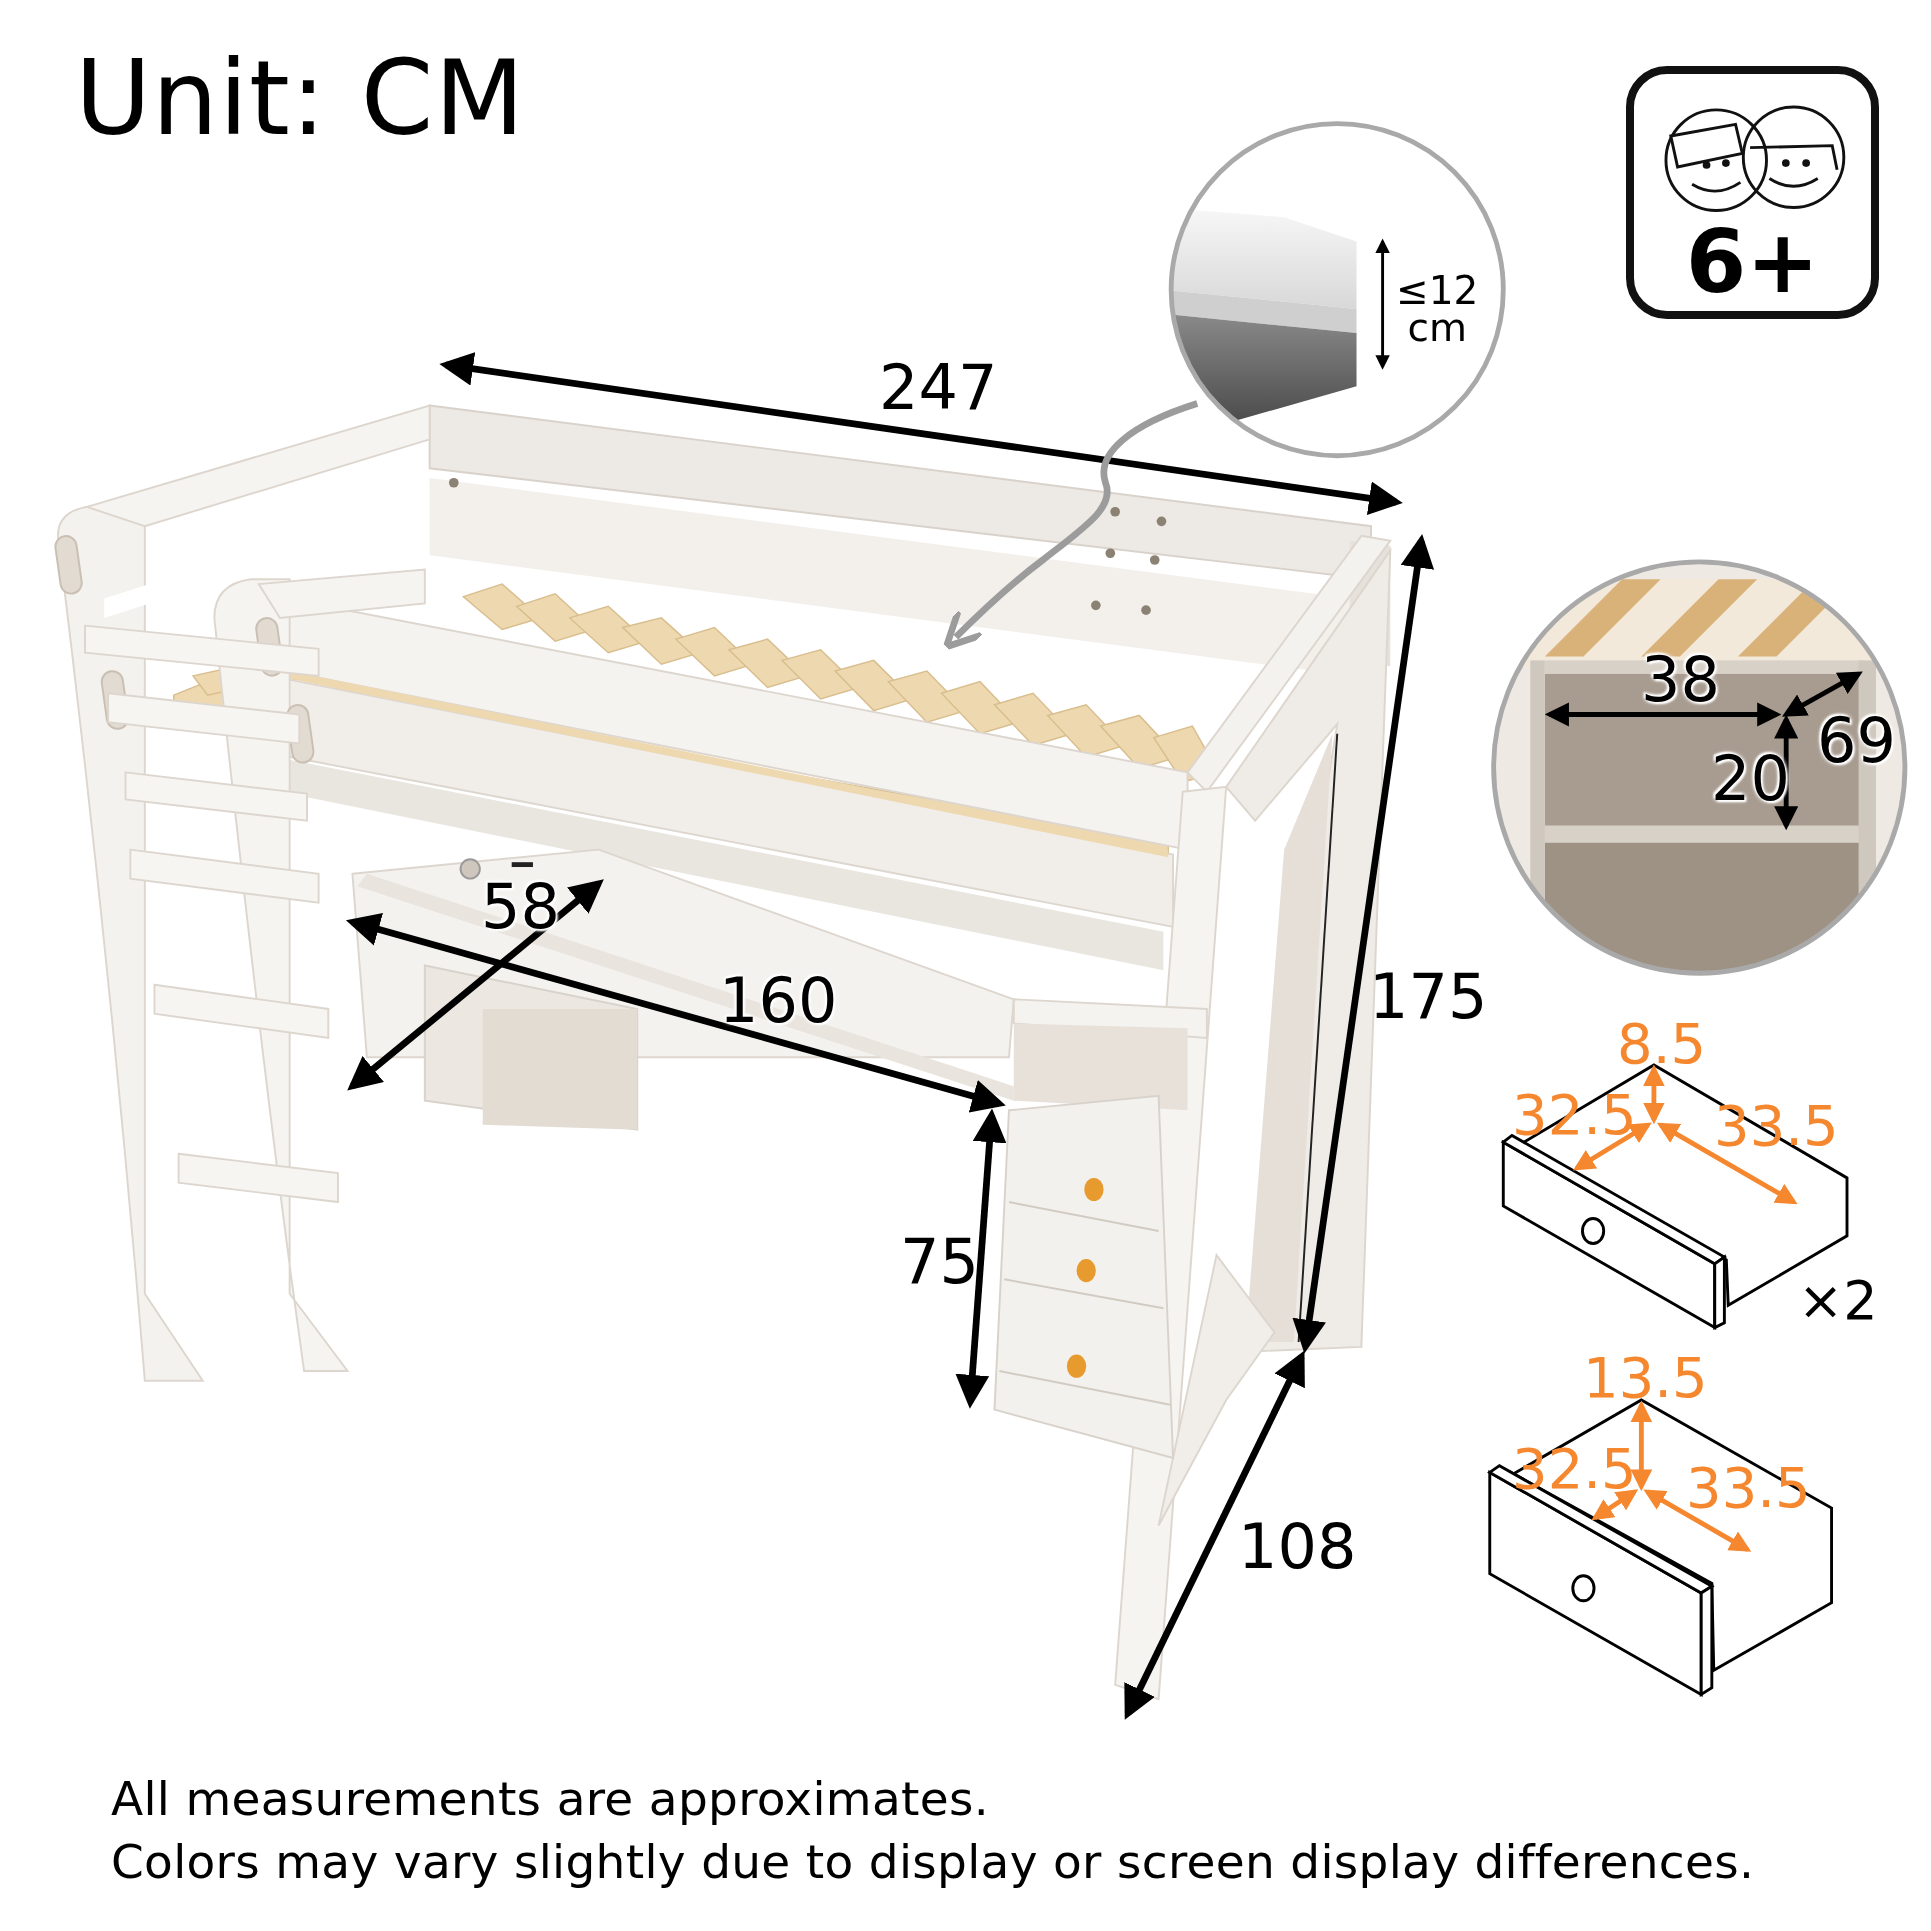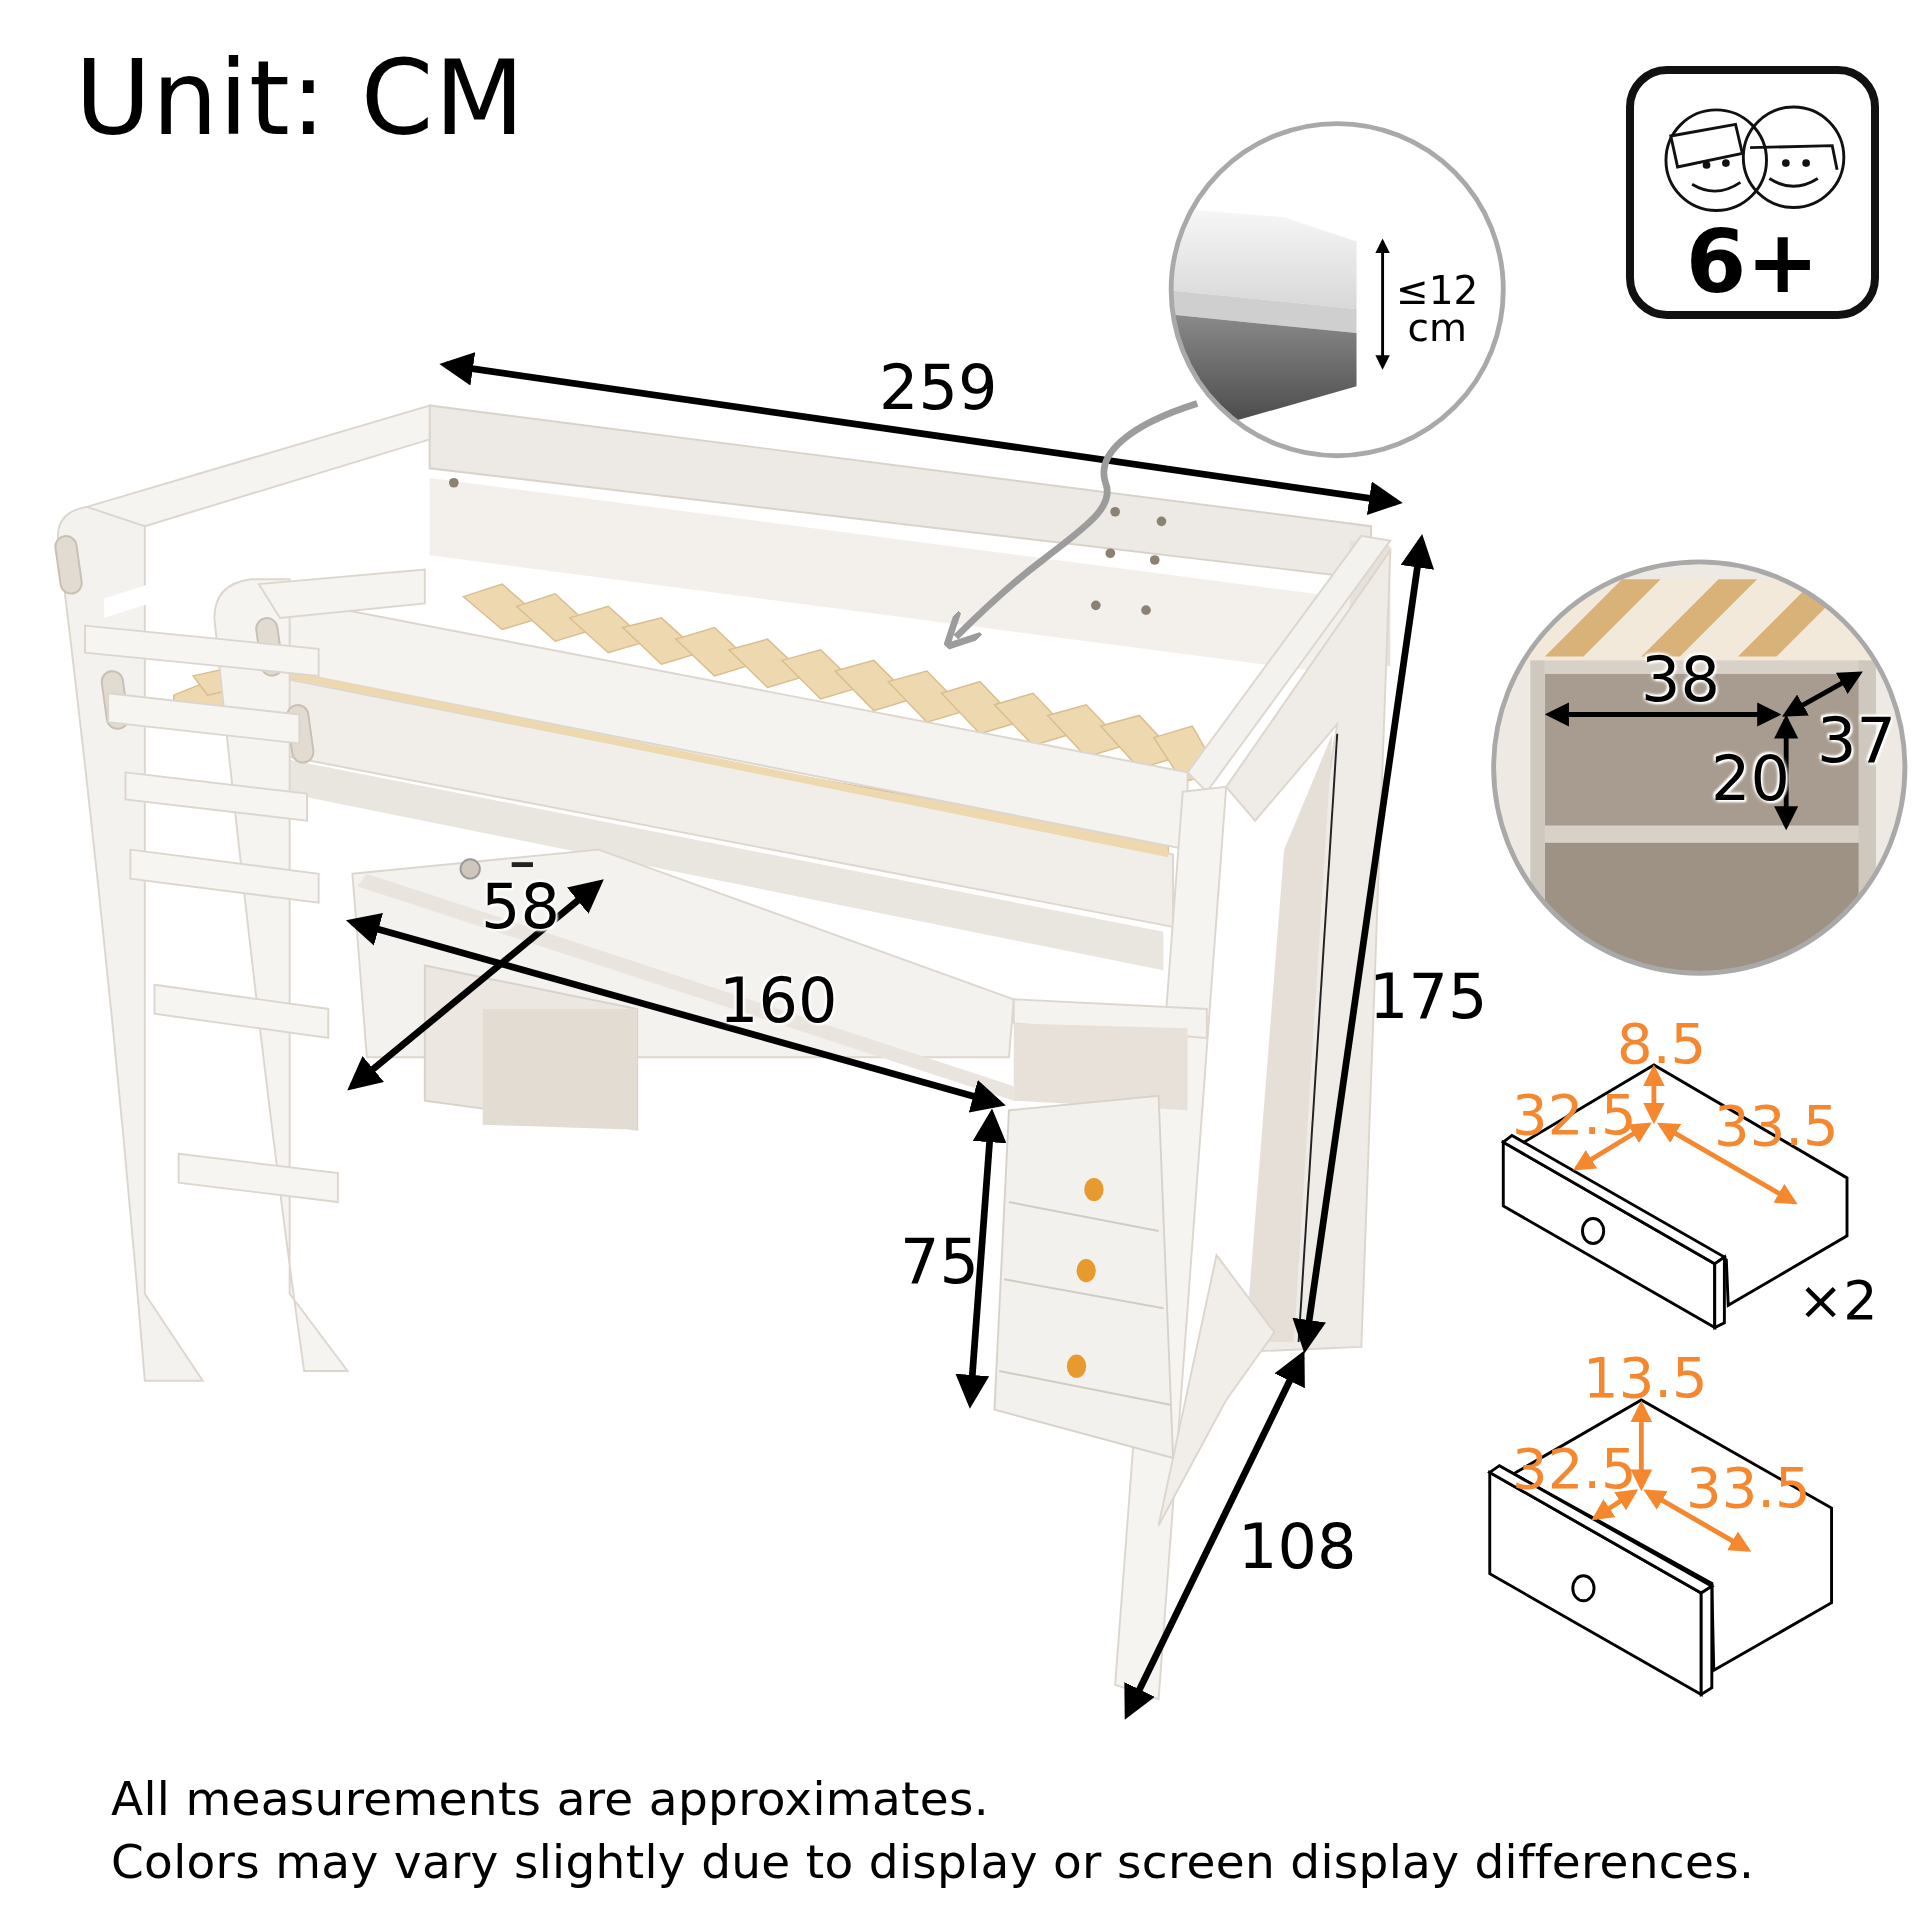--- a/index.html
+++ b/index.html
@@ -238,29 +238,29 @@
     </g>
   </svg>
   <div class="badge-text">6+</div>
 </div>
 
 <div class="abs mat-label" style="left:1396px;top:272px;">
   <div>≤12</div>
   <div>cm</div>
 </div>
 
-<div class="abs dim" style="left:879px;top:357px;">259</div>
+<div class="abs dim" style="left:879px;top:357px;">247</div>
 <div class="abs dim" style="left:1369px;top:966px;">175</div>
 <div class="abs dim" style="left:1238px;top:1516px;text-align:center;">108</div>
 <div class="abs dim dim-halo" style="left:481px;top:876px;">58</div>
 <div class="abs dim dim-halo" style="left:719px;top:970px;">160</div>
 <div class="abs dim" style="left:900px;top:1231px;">75</div>
 
 <div class="abs dim dim-halo" style="left:1641px;top:649px;">38</div>
-<div class="abs dim dim-halo" style="left:1817px;top:710px;">37</div>
+<div class="abs dim dim-halo" style="left:1817px;top:710px;">69</div>
 <div class="abs dim dim-halo" style="left:1711px;top:748px;">20</div>
 
 <div class="abs dim-orange" style="left:1617px;top:1016px;">8.5</div>
 <div class="abs dim-orange" style="left:1512px;top:1087px;">32.5</div>
 <div class="abs dim-orange" style="left:1714px;top:1098px;">33.5</div>
 <div class="abs mult" style="left:1798px;top:1274px;">×2</div>
 
 <div class="abs dim-orange" style="left:1583px;top:1350px;">13.5</div>
 <div class="abs dim-orange" style="left:1512px;top:1441px;">32.5</div>
 <div class="abs dim-orange" style="left:1686px;top:1460px;">33.5</div>

